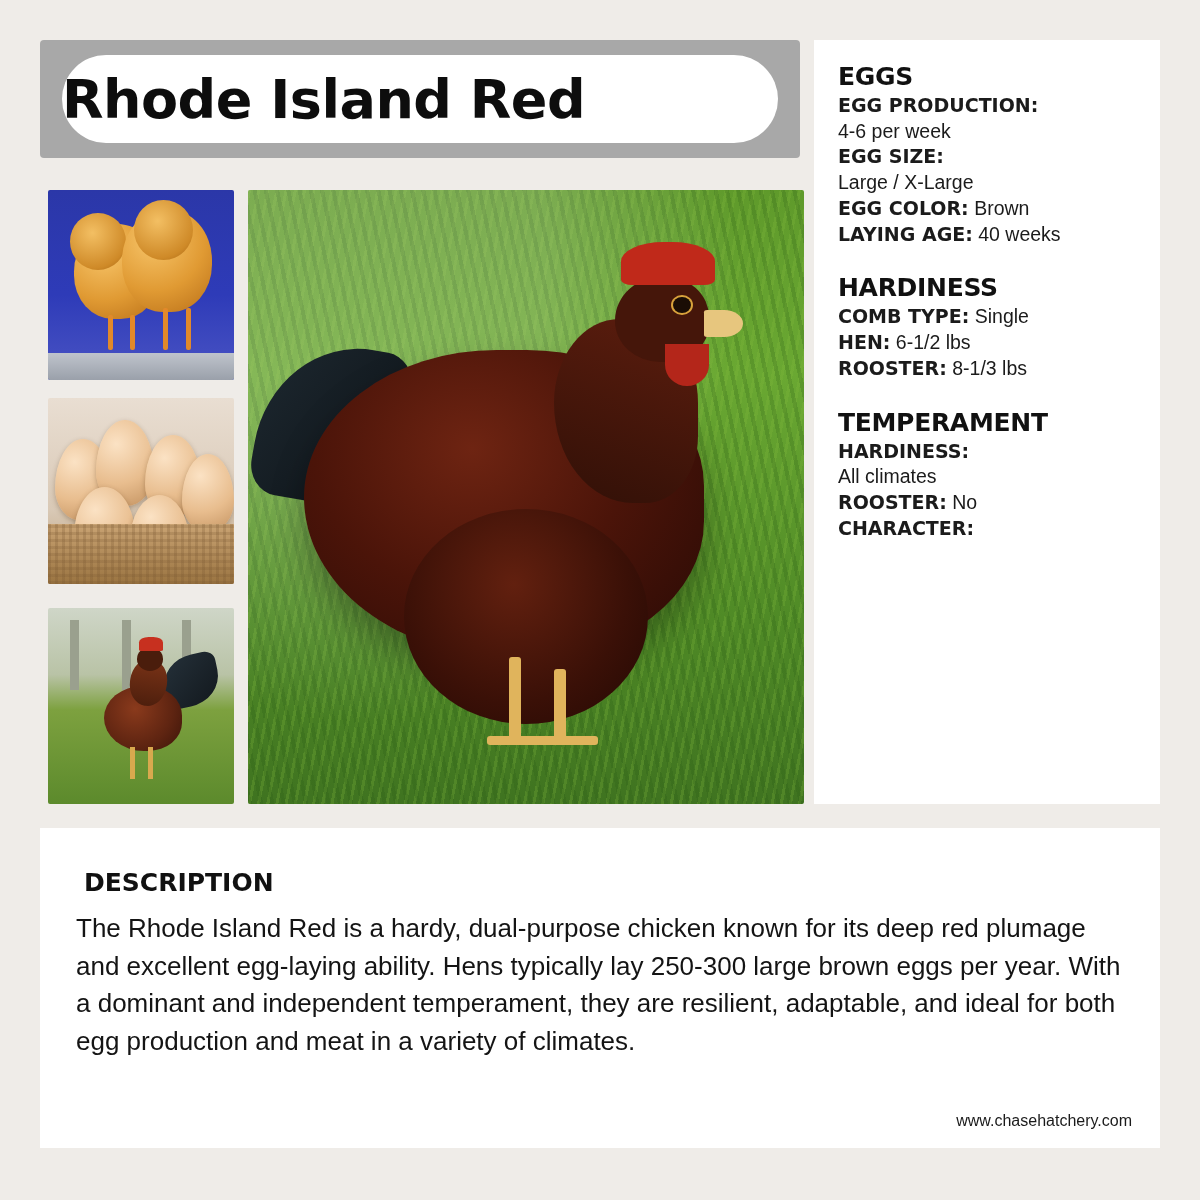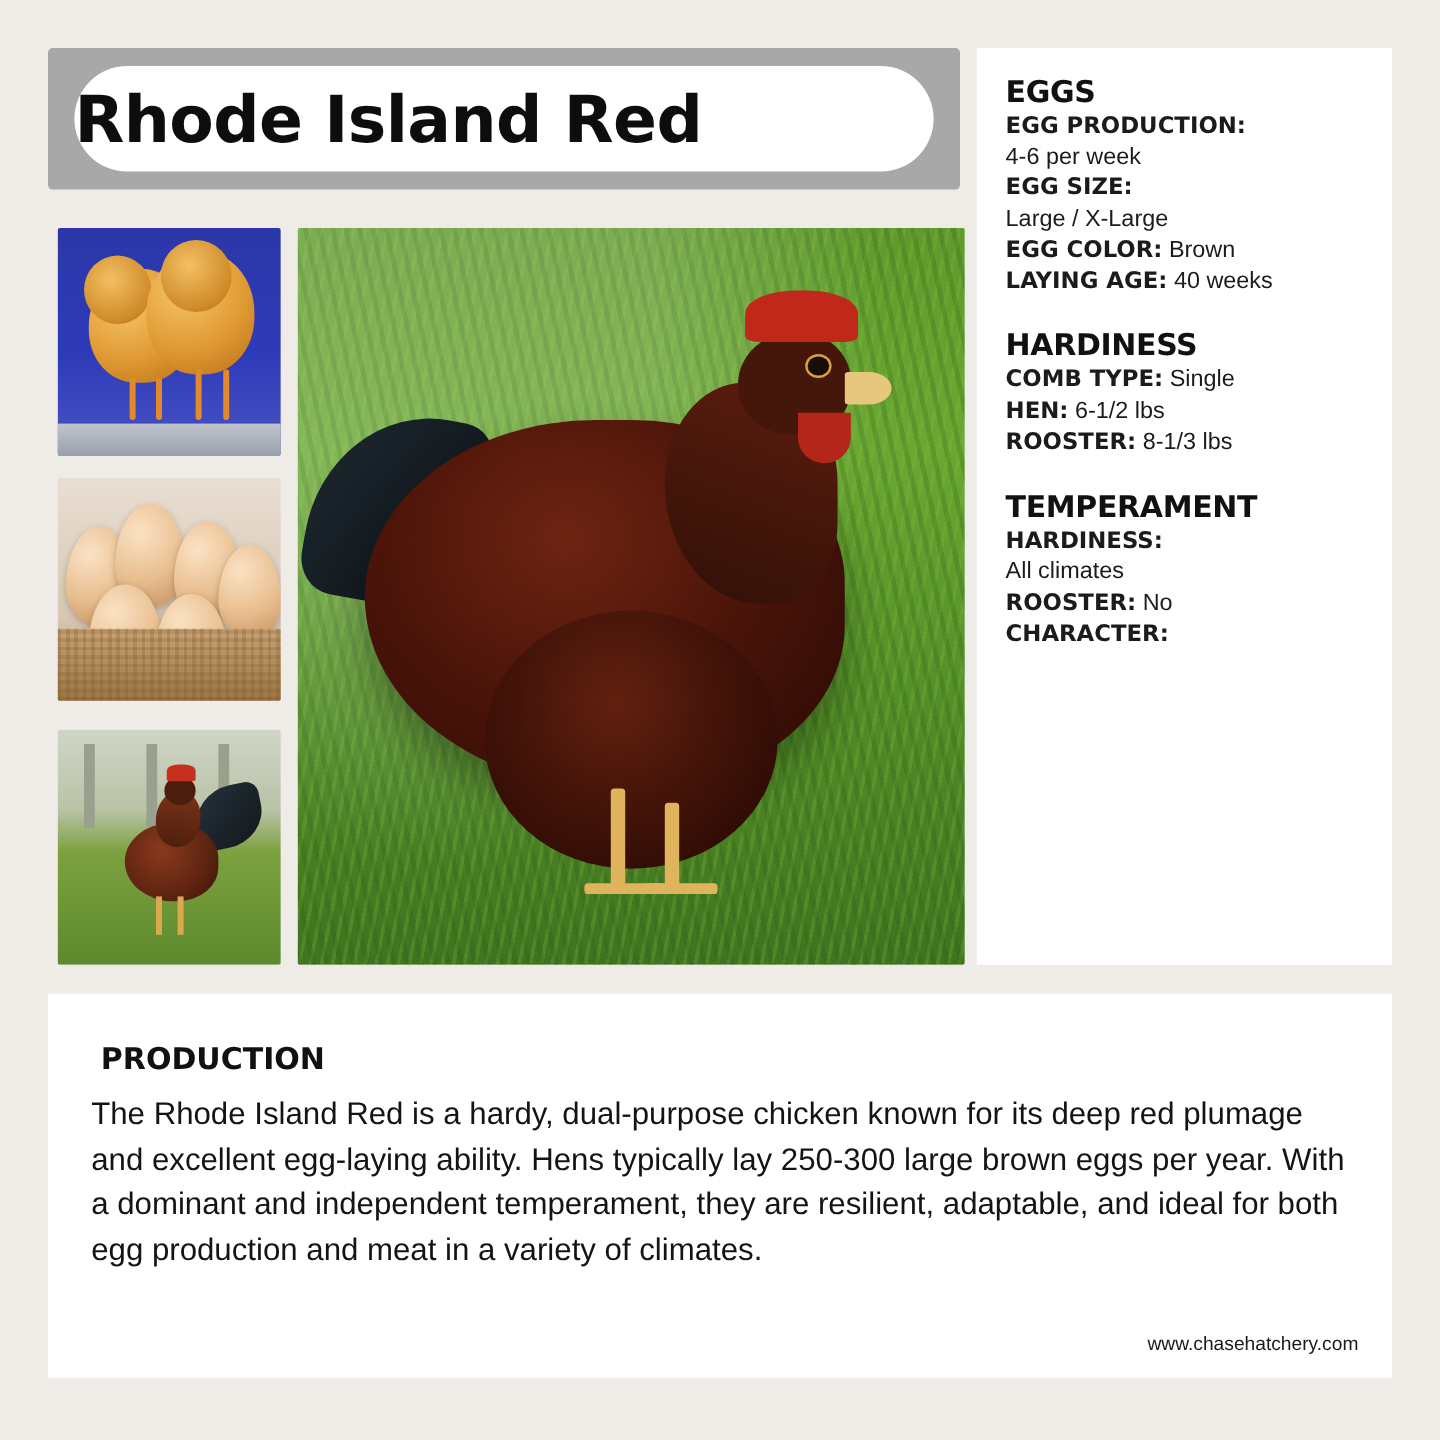--- a/index.html
+++ b/index.html
@@ -387,18 +387,18 @@
         <span class="val">No</span>
       </div>
       <div class="row stacked">
         <b>CHARACTER:</b>
       </div>
     </div>
 
   </div>
 
   <div class="desc-panel">
-    <div class="desc-title">PRODUCTION</div>
+    <div class="desc-title">DESCRIPTION</div>
     <div class="desc-body">The Rhode Island Red is a hardy, dual-purpose chicken known for its deep red plumage and excellent egg-laying ability. Hens typically lay 250-300 large brown eggs per year. With a dominant and independent temperament, they are resilient, adaptable, and ideal for both egg production and meat in a variety of climates.</div>
     <div class="desc-url">www.chasehatchery.com</div>
   </div>
 
 </div>
 
 </body></html>

